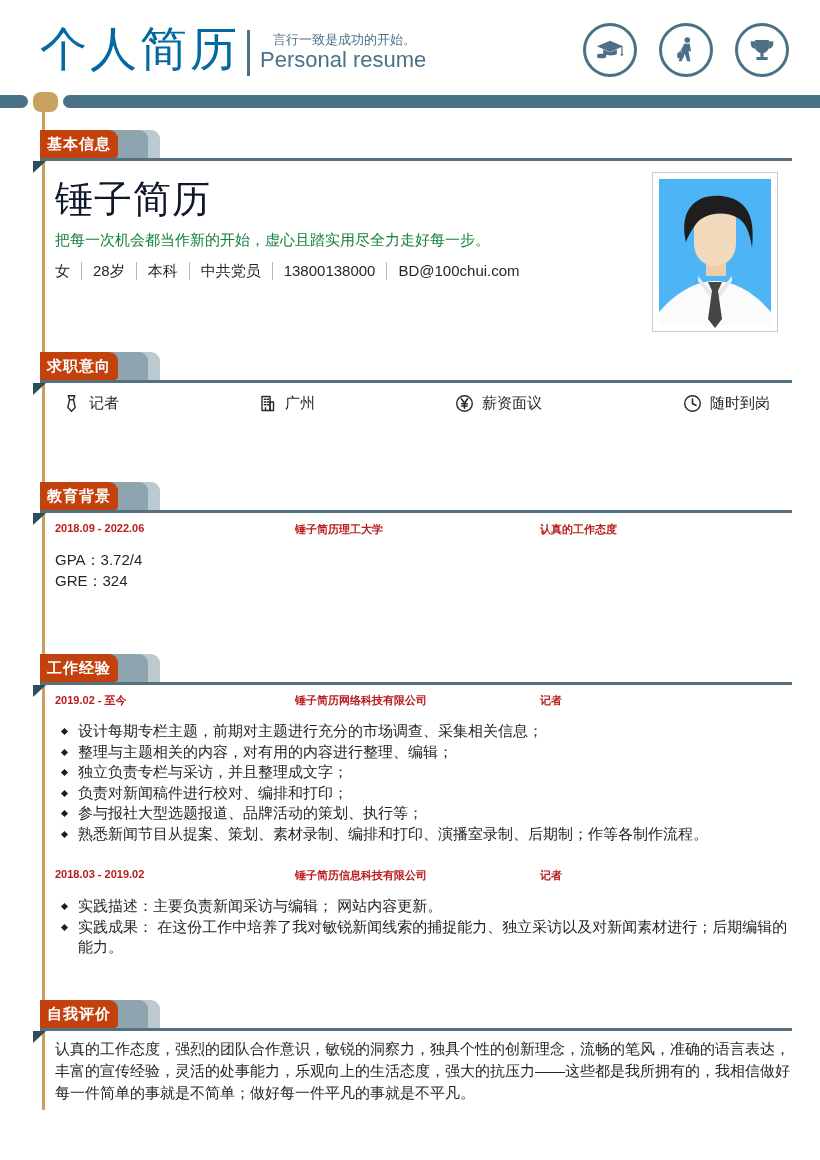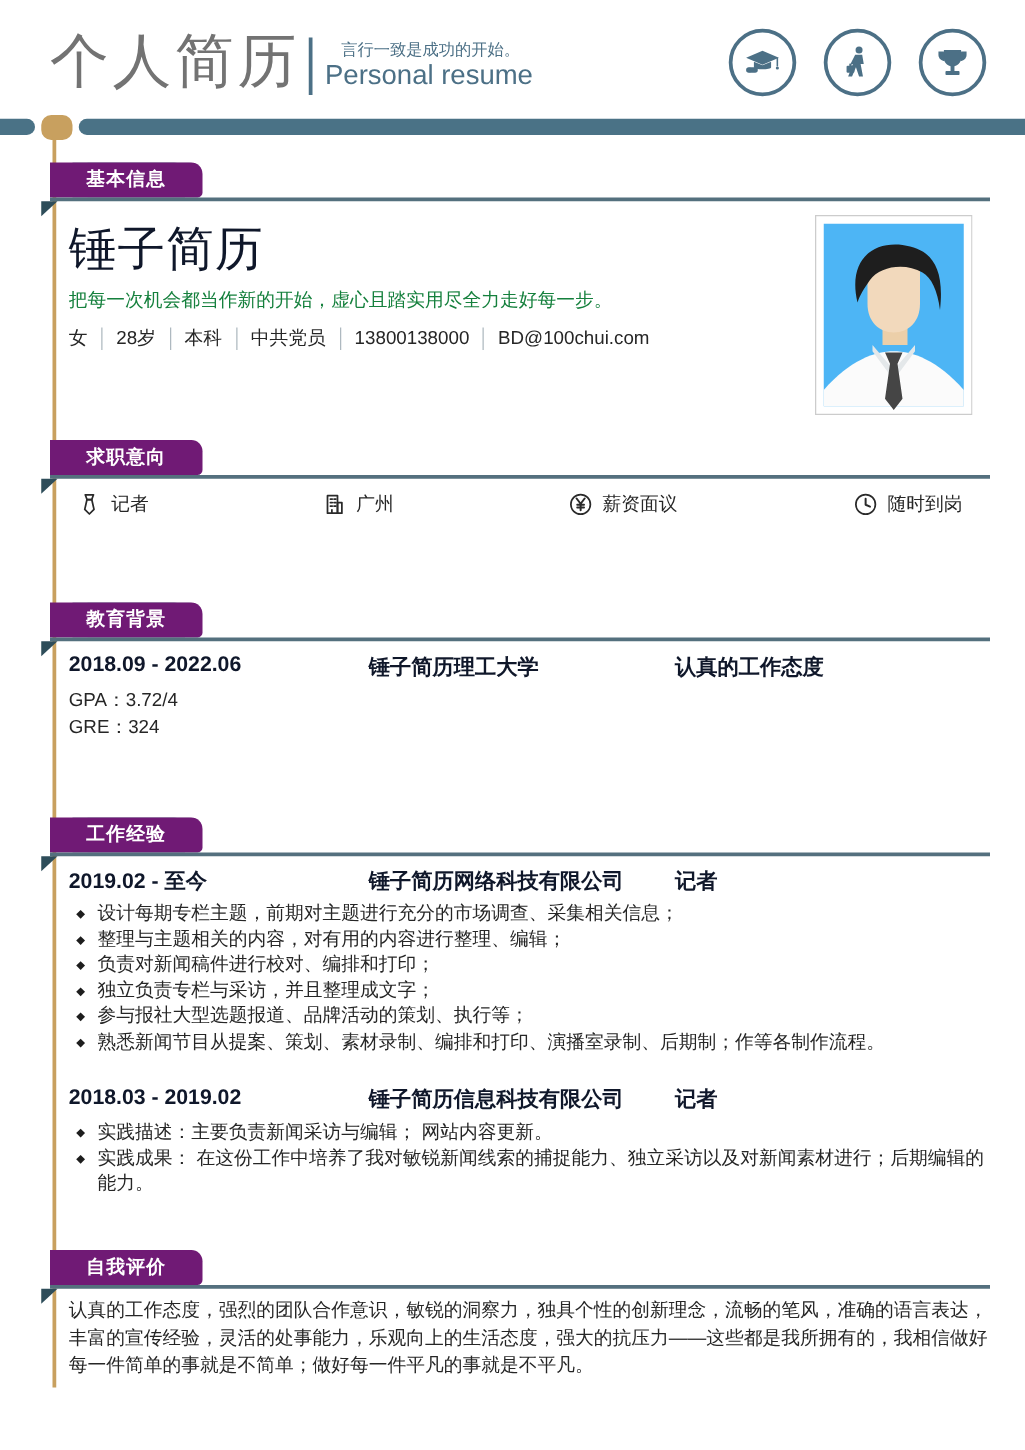--- a/index.html
+++ b/index.html
@@ -1,38 +1,38 @@
 <!DOCTYPE html>
 <html><head>
 <meta charset="utf-8">
 <style>
   html,body{margin:0;padding:0;background:#e9e9e9;}
   #page{position:relative;width:820px;height:1160px;background:#ffffff;margin:0 auto;
         font-family:"Liberation Sans","DejaVu Sans",sans-serif;color:#262626;overflow:hidden;}
 
   
   .main-title{position:absolute;left:40px;top:18px;font-size:47px;letter-spacing:3px;
-              color:#737373;font-weight:400;}
+              color:#0369a1;font-weight:400;}
   .hdr-divider{position:absolute;left:247px;top:30px;width:3px;height:46px;background:#4c7086;}
   .hdr-slogan{position:absolute;left:261px;top:31px;font-size:13px;color:#4c7086;margin-left:12px;}
   .hdr-sub{position:absolute;left:260px;top:47px;font-size:22px;color:#4c7086;}
   .hicon{position:absolute;top:23px;width:54px;height:54px;box-sizing:border-box;
          border:3px solid #4c7086;border-radius:50%;display:flex;align-items:center;justify-content:center;}
   .hicon svg{width:30px;height:30px;fill:#4c7086;}
 
   
   .bar-seg1{position:absolute;left:0;top:95px;width:28px;height:13px;background:#4a7286;border-radius:0 7px 7px 0;}
   .bar-gold{position:absolute;left:33px;top:92px;width:25px;height:20px;background:#c8a05f;border-radius:8px;}
   .bar-seg2{position:absolute;left:63px;top:95px;width:757px;height:13px;background:#4a7286;border-radius:7px 0 0 7px;}
   .gold-line{position:absolute;left:42px;top:108px;width:3px;height:1002px;background:#c8a05f;}
 
   
   .ribbon{position:absolute;left:0;width:820px;height:44px;}
-  .ribbon .tab{position:absolute;left:40px;top:0;height:28px;line-height:28px;padding:0 29px;
-               background:#701a75;color:#fff;font-size:15px;font-weight:bold;letter-spacing:1px;
+  .ribbon .tab{position:absolute;left:40px;top:0;height:28px;line-height:28px;padding:0 7px;
+               background:#c2410c;color:#fff;font-size:15px;font-weight:bold;letter-spacing:1px;
                border-radius:0 9px 4px 0;z-index:3;text-align:right;}
   .ribbon .sh1{position:absolute;left:58px;top:0;width:90px;height:28px;background:#8ea4af;
                border-radius:0 9px 0 0;z-index:2;}
   .ribbon .sh2{position:absolute;left:70px;top:0;width:90px;height:28px;background:#bcc9cf;
                border-radius:0 9px 0 0;z-index:1;}
   .ribbon .line{position:absolute;left:40px;top:28px;width:752px;height:3px;background:#54707e;z-index:3;}
   .ribbon .fold{position:absolute;left:33px;top:31px;width:0;height:0;
                 border-left:13px solid #2e4d5a;border-bottom:12px solid transparent;z-index:2;}
 
   
@@ -42,21 +42,21 @@
   .detail-row .detail{display:inline-block;line-height:18px;}
   .detail-row .detail + .detail{border-left:1px solid #aeb9c0;padding-left:11px;margin-left:11px;}
   .photo{position:absolute;left:652px;top:172px;width:126px;height:160px;}
 
   
   .intent-item{position:absolute;top:394px;display:flex;align-items:center;gap:8px;font-size:15px;color:#262626;}
   .intent-item svg{width:19px;height:19px;stroke:#2a2a2a;fill:none;stroke-width:1.4;
                    stroke-linejoin:round;stroke-linecap:round;}
 
   
-  .col-row{position:absolute;left:55px;width:740px;height:18px;font-weight:bold;font-size:17px;color:#0f172a;}
+  .col-row{position:absolute;left:55px;width:740px;height:18px;font-weight:bold;font-size:11px;color:#b91c1c;}
   .col-row .c2{position:absolute;left:240px;font-family:Liberation Serif, serif;}
   .col-row .c3{position:absolute;left:485px;}
   .plain-line{position:absolute;left:55px;font-size:15px;color:#262626;}
 
   
   .bullets{position:absolute;left:55px;margin:0;padding:0;list-style:none;width:740px;}
   .bullets li{position:relative;padding-left:23px;font-size:15px;line-height:20.6px;color:#262626;}
   .bullets li::before{content:"";position:absolute;left:7px;top:8px;width:5px;height:5px;
                       background:#1d1d1d;transform:rotate(45deg);}
 
@@ -207,22 +207,22 @@
   </div>
 
   <div class="col-row" style="top:693px">
     <span class="c1">2019.02 - 至今</span>
     <span class="c2">锤子简历网络科技有限公司</span>
     <span class="c3">记者</span>
   </div>
   <ul class="bullets" style="top:721px">
     <li>设计每期专栏主题，前期对主题进行充分的市场调查、采集相关信息；</li>
     <li>整理与主题相关的内容，对有用的内容进行整理、编辑；</li>
+    <li>独立负责专栏与采访，并且整理成文字；</li>
     <li>负责对新闻稿件进行校对、编排和打印；</li>
-    <li>独立负责专栏与采访，并且整理成文字；</li>
     <li>参与报社大型选题报道、品牌活动的策划、执行等；</li>
     <li>熟悉新闻节目从提案、策划、素材录制、编排和打印、演播室录制、后期制；作等各制作流程。</li>
   </ul>
 
   <div class="col-row" style="top:868px">
     <span class="c1">2018.03 - 2019.02</span>
     <span class="c2">锤子简历信息科技有限公司</span>
     <span class="c3">记者</span>
   </div>
   <ul class="bullets" style="top:896px">

